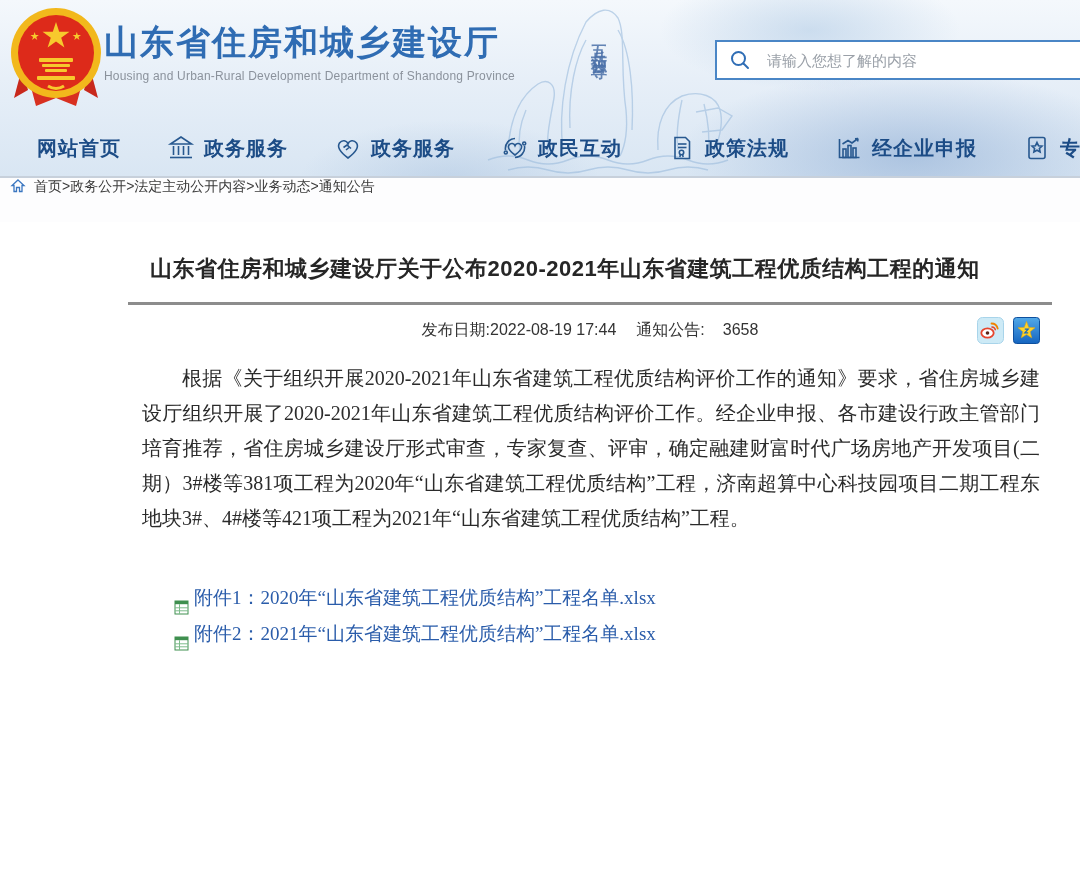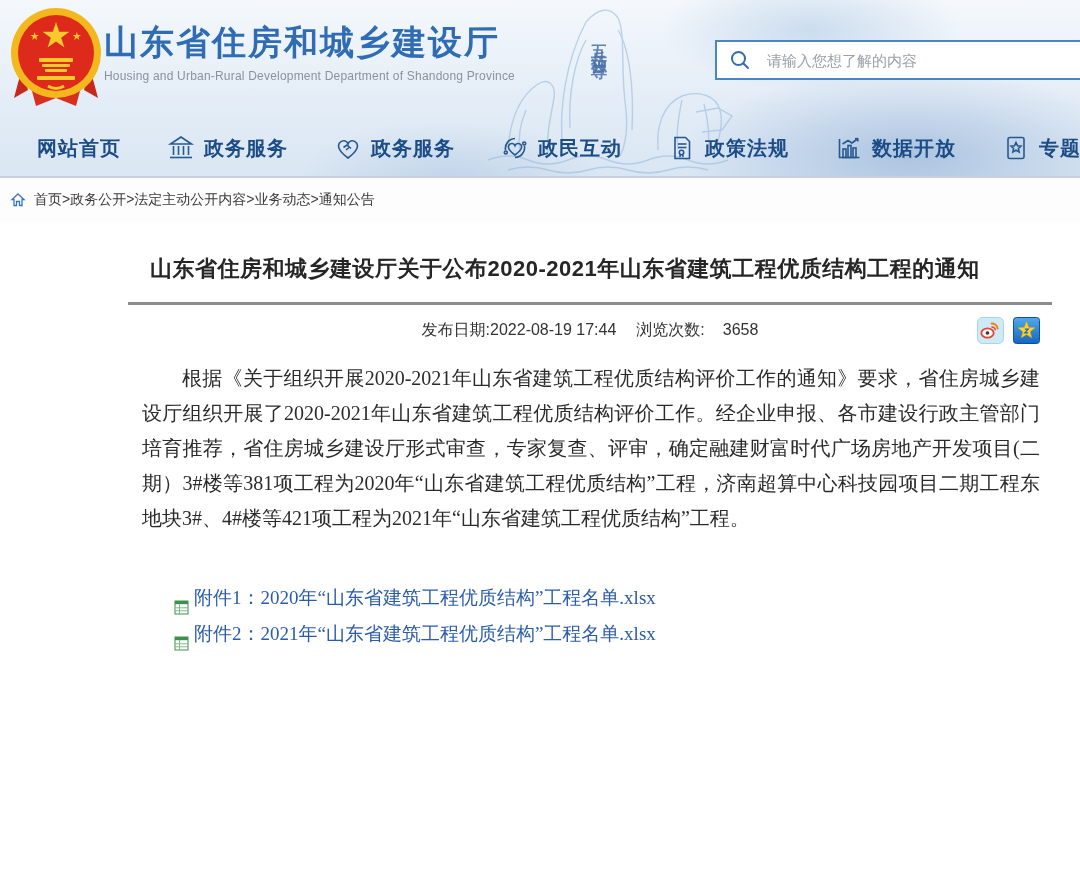--- a/index.html
+++ b/index.html
@@ -49,21 +49,21 @@
     position:absolute; left:17px; top:120px; width:100%; height:56px;
     display:flex; align-items:center; padding-left:20px; gap:46px;
     white-space:nowrap; overflow:hidden;
   }
   .nav-item { display:flex; align-items:center; gap:9px; cursor:pointer; flex:0 0 auto; }
   .nav-label { font-size:20px; font-weight:bold; color:#1c4c86; letter-spacing:1px; }
   .nav-icon { width:28px; height:28px; display:inline-flex; }
 
   
   .breadcrumb-bar {
-    height:44px; background:#fdfdfe; display:flex; align-items:center;
+    height:44px; background:#fdfdfe; display:flex; align-items:flex-start;
     padding-left:10px; gap:8px; font-size:14px; color:#3a3a3a;
   }
 
   
   .content { padding:20px 28px 0 128px; }
   .article-title {
     margin:10px auto 0; max-width:880px; text-align:left;
     font-size:22px; font-weight:600; color:#262626; line-height:34px; letter-spacing:.5px;
   }
   .title-divider { height:3px; background:#8c8c8c; border:none; margin:16px 0 0; }
@@ -214,21 +214,21 @@
       <div class="nav-item">
         <span class="nav-icon">
           <svg viewBox="0 0 28 28" width="28" height="28" stroke="#27588f" stroke-width="1.6" fill="none">
             <path d="M4.5 5 V23.5 H24.5"></path>
             <rect x="8" y="15" width="3" height="8.5"></rect>
               <rect x="13" y="11.5" width="3" height="12"></rect>
               <rect x="18" y="14" width="3" height="9.5"></rect>
             <path d="M7.5 10 L13 6.5 L17 9 L23 4.5 M23 4.5 L20 4.8 M23 4.5 L22.7 7.5"></path>
           </svg>
         </span>
-        <span class="nav-label">数据开放</span>
+        <span class="nav-label">经企业申报</span>
       </div>
       <div class="nav-item">
         <span class="nav-icon">
           <svg viewBox="0 0 28 28" width="28" height="28" stroke="#27588f" stroke-width="1.6" fill="none">
             <rect x="6" y="3.5" width="16" height="21" rx="2"></rect>
             <path d="M14 8.5 l1.5 3.2 3.5.4 -2.6 2.4 .7 3.5 -3.1-1.8 -3.1 1.8 .7-3.5 -2.6-2.4 3.5-.4 Z"></path>
           </svg>
         </span>
         <span class="nav-label">专题专栏</span>
       </div>
@@ -246,21 +246,21 @@
 
   <main class="content">
     <h1 class="article-title">山东省住房和城乡建设厅关于公布2020-2021年山东省建筑工程优质结构工程的通知</h1>
     <hr class="title-divider">
 
     <div class="meta-row">
       <span>
         <span>发布日期:</span><span>2022-08-19 17:44</span>
       </span>
       <span>
-        <span>浏览次数:</span><span class="meta-views-value">3658</span>
+        <span>通知公告:</span><span class="meta-views-value">3658</span>
       </span>
       <span class="share-icons">
         <span class="share-btn">
           <svg viewBox="0 0 27 27" width="27" height="27">
             <rect x="0.5" y="0.5" width="26" height="26" rx="5" fill="#cdeaf6" stroke="#a8d4ea"></rect>
             <ellipse cx="10.5" cy="16" rx="6.2" ry="4.6" fill="#fff" stroke="#e6452d" stroke-width="1.8"></ellipse>
             <circle cx="10.5" cy="16" r="1.8" fill="#5a2418"></circle>
             <path d="M14.5 6.5 q5 0 6.2 5" stroke="#f08300" stroke-width="1.8" fill="none" stroke-linecap="round"></path>
             <path d="M15 10 q2.6 .2 3.3 2.6" stroke="#e6452d" stroke-width="1.6" fill="none" stroke-linecap="round"></path>
           </svg>

